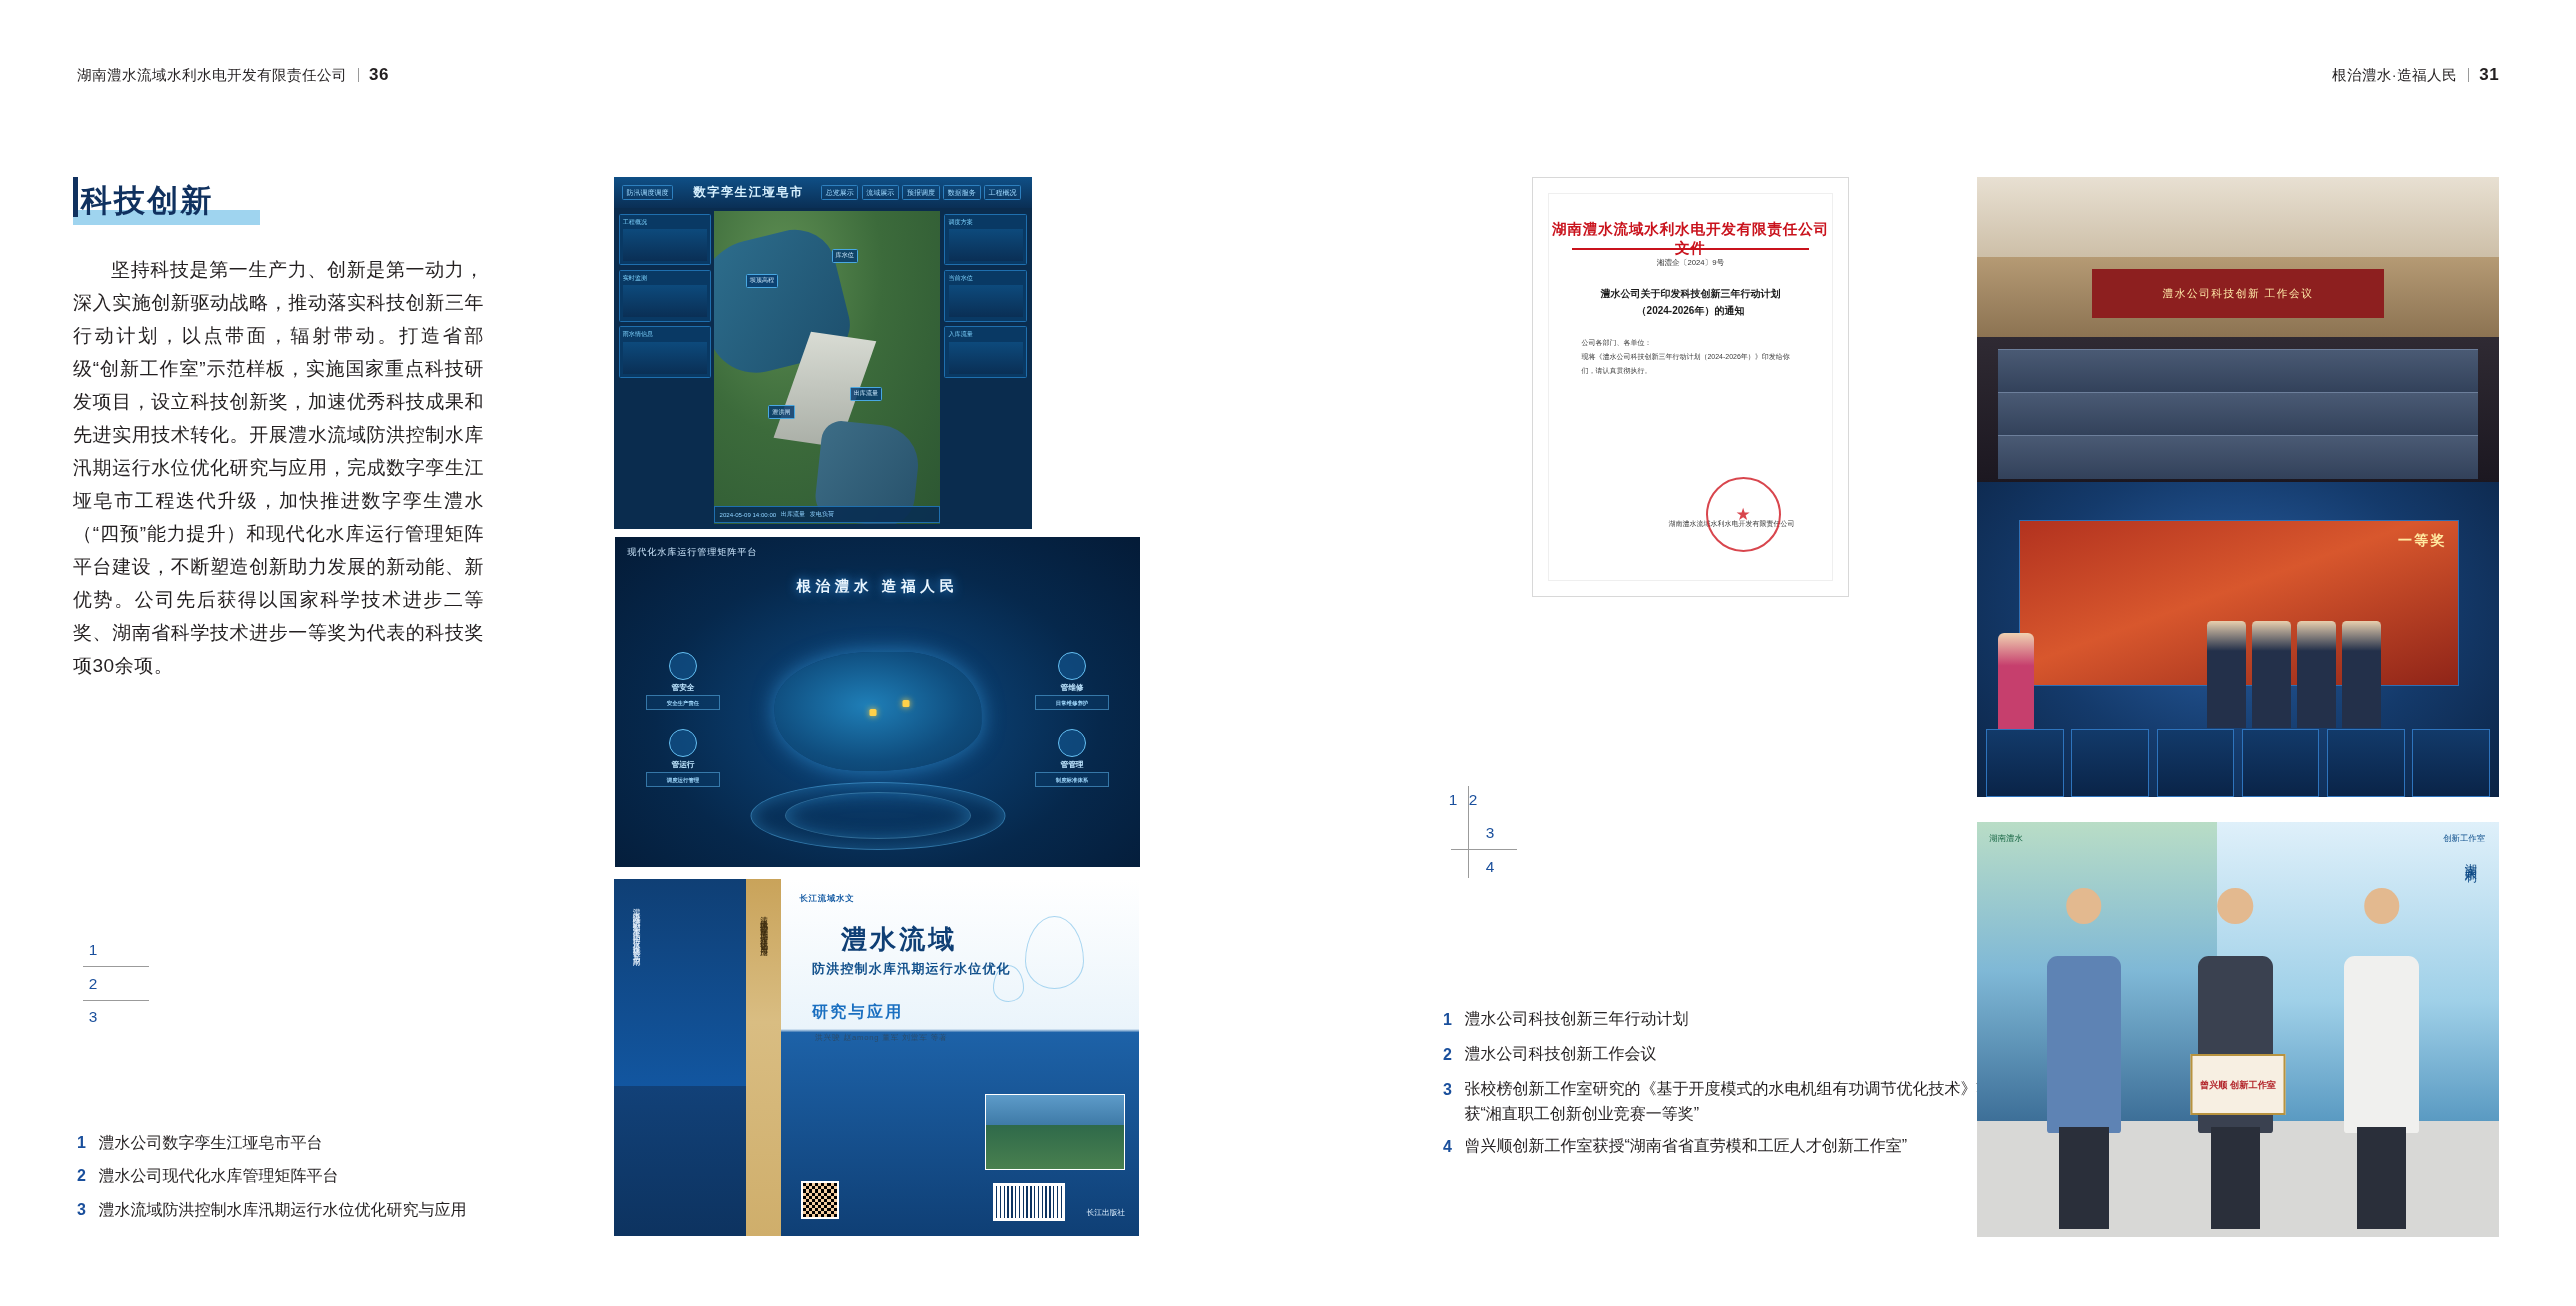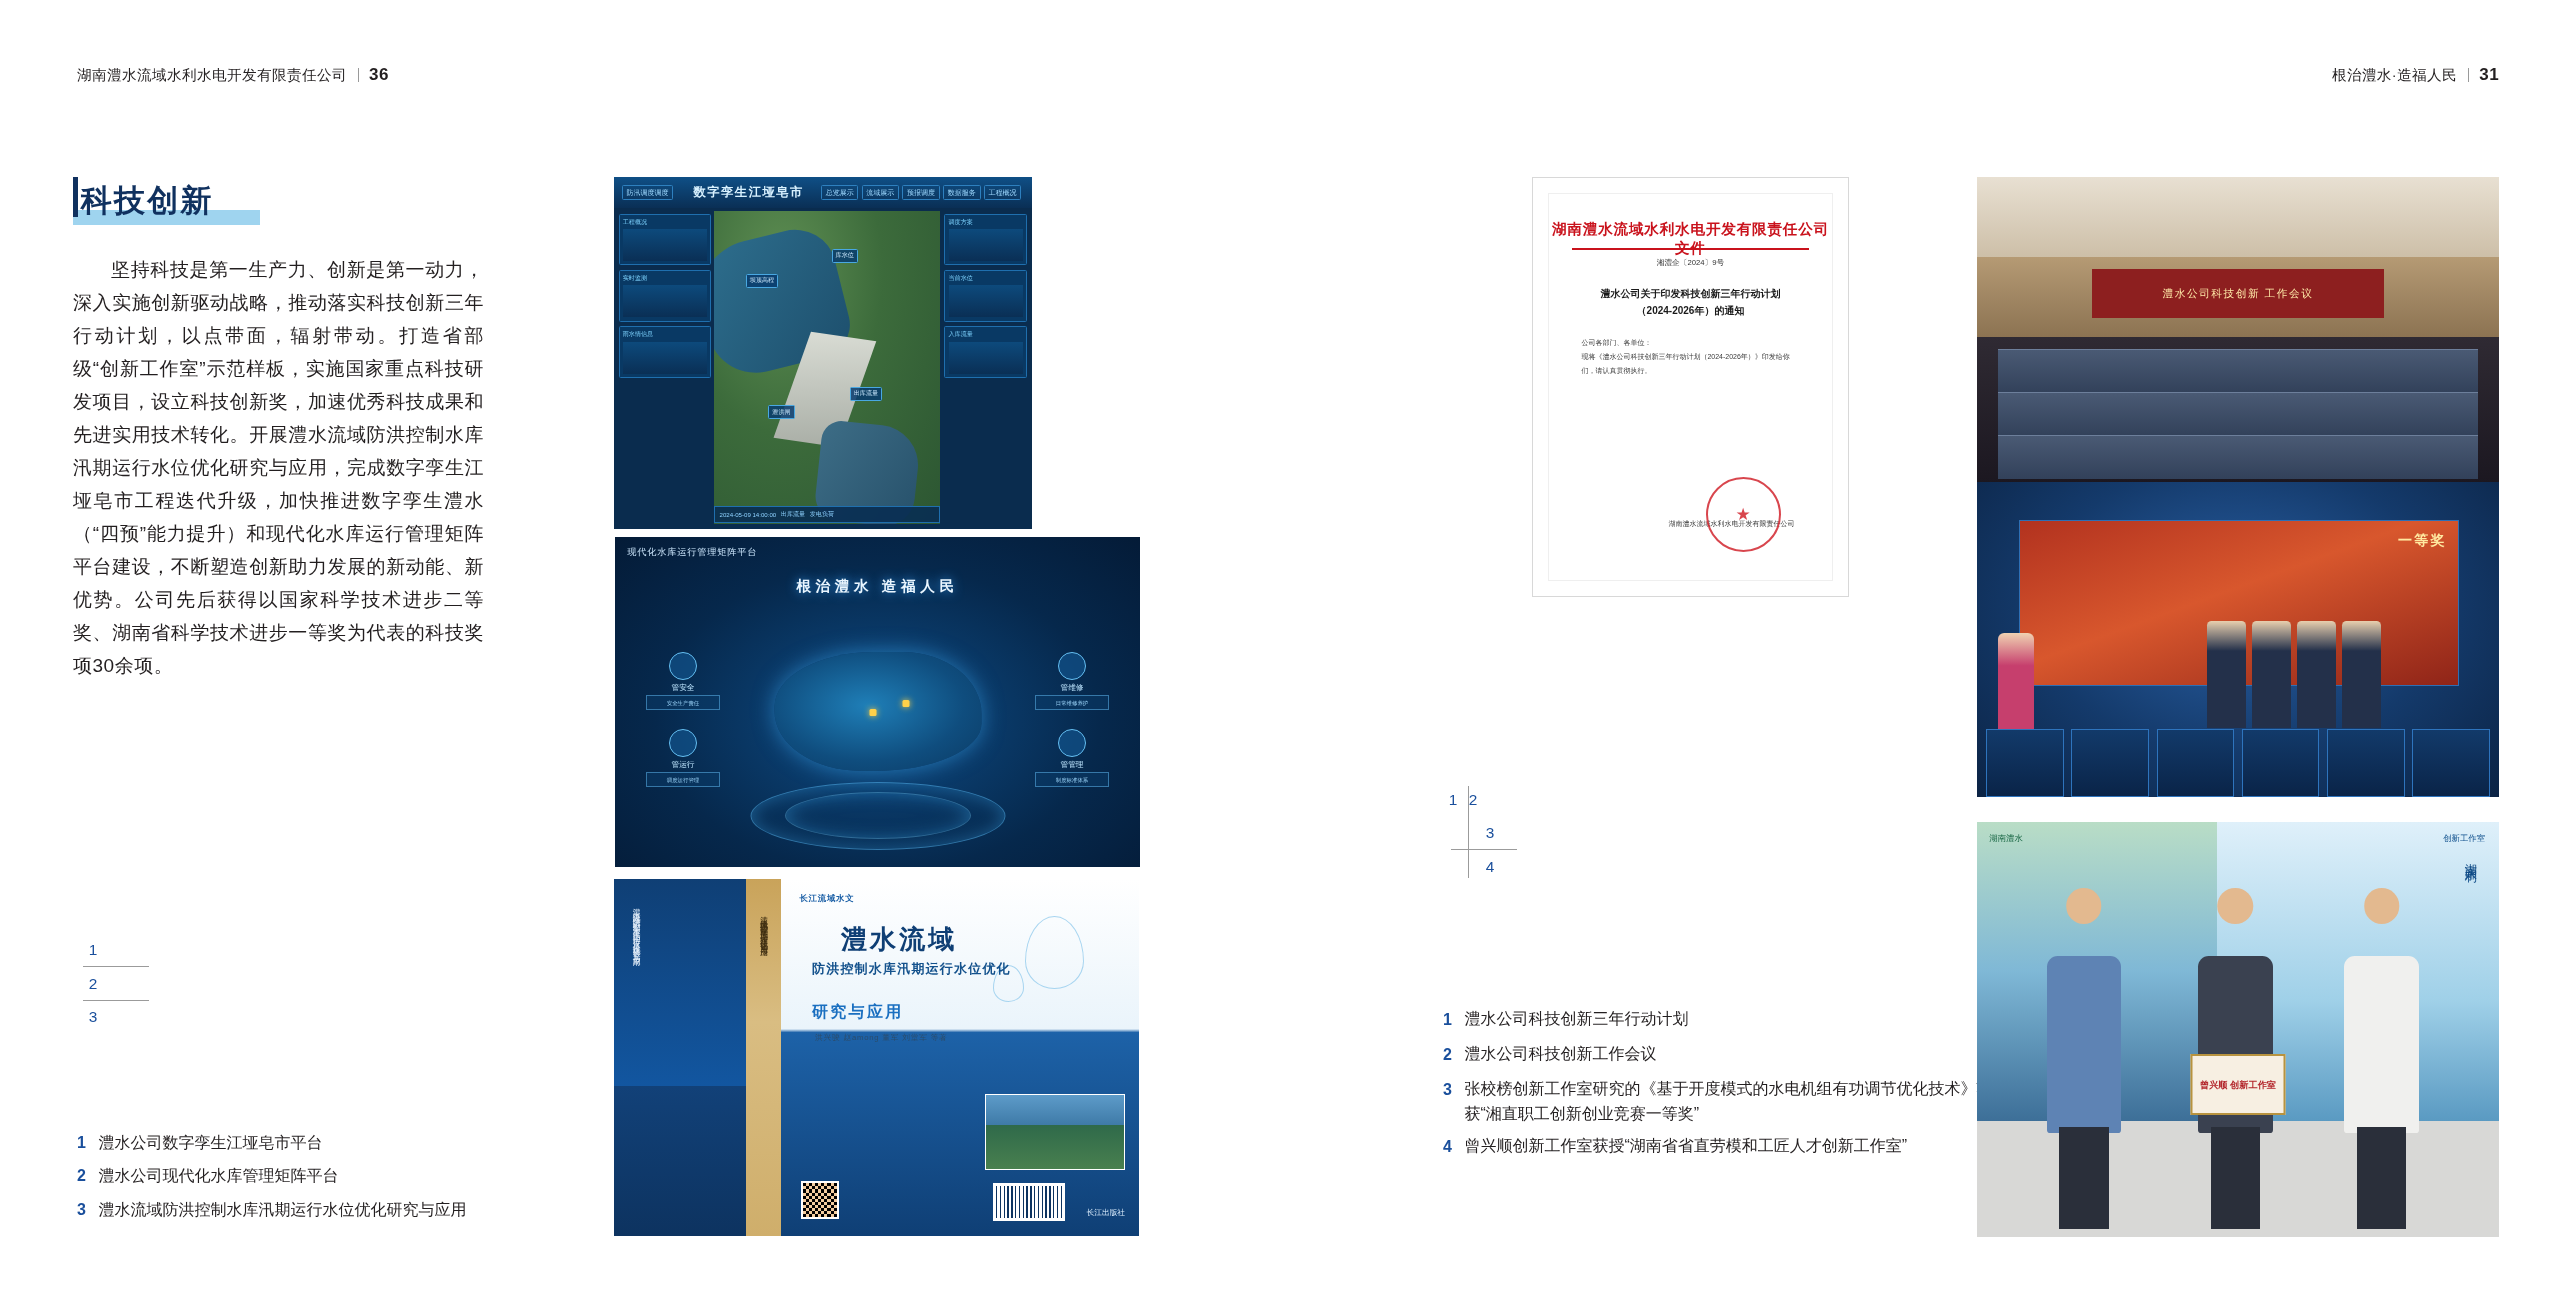--- a/index.html
+++ b/index.html
@@ -251,20 +251,21 @@
     position:absolute; left:50%; bottom:17px; transform:translateX(-50%);
     width:253px; height:66px;
     border:1.5px solid rgba(90,190,250,0.5);
     border-radius:50%;
     box-shadow: 0 0 17px rgba(70,180,250,0.35) inset;
   }
   .f2-rings.r2 { width:184px; height:45px; bottom:28px; border-color:rgba(120,210,255,0.35); }
   .f2-node {
     position:absolute; width:74px;
     text-align:center;
+    font-weight:bold;
   }
   .f2-node .nd-ico {
     width:26px; height:26px; margin:0 auto 3.1px auto;
     border:0.8px solid #65bff2; border-radius:50%;
     background:rgba(20,90,150,0.6);
   }
   .f2-node .nd-t { color:#bfe6ff; font-size:7.7px; margin-bottom:2.3px; }
   .f2-node .nd-box {
     border:0.8px solid rgba(100,190,245,0.5); background:rgba(10,60,105,0.5);
     color:#9ed6fb; font-size:5.4px; line-height:8.4px; padding:2.3px 1.5px;

